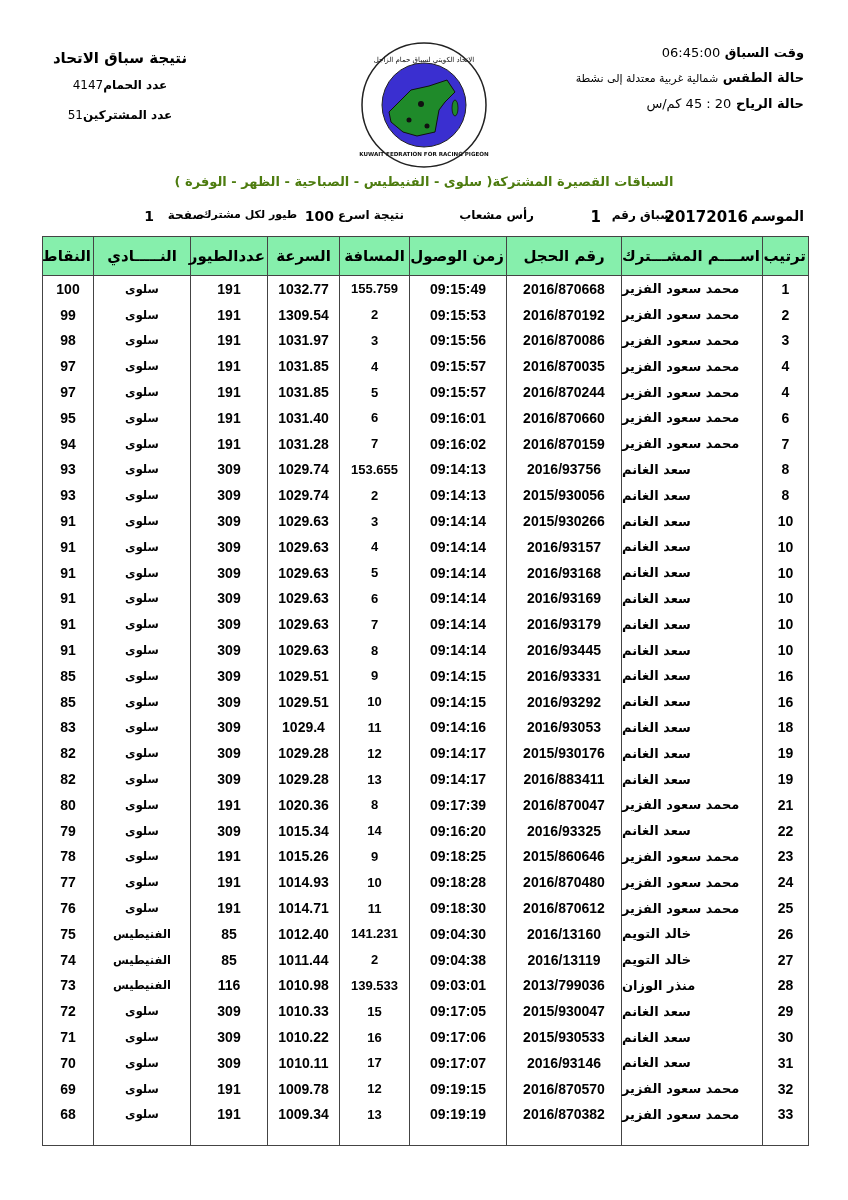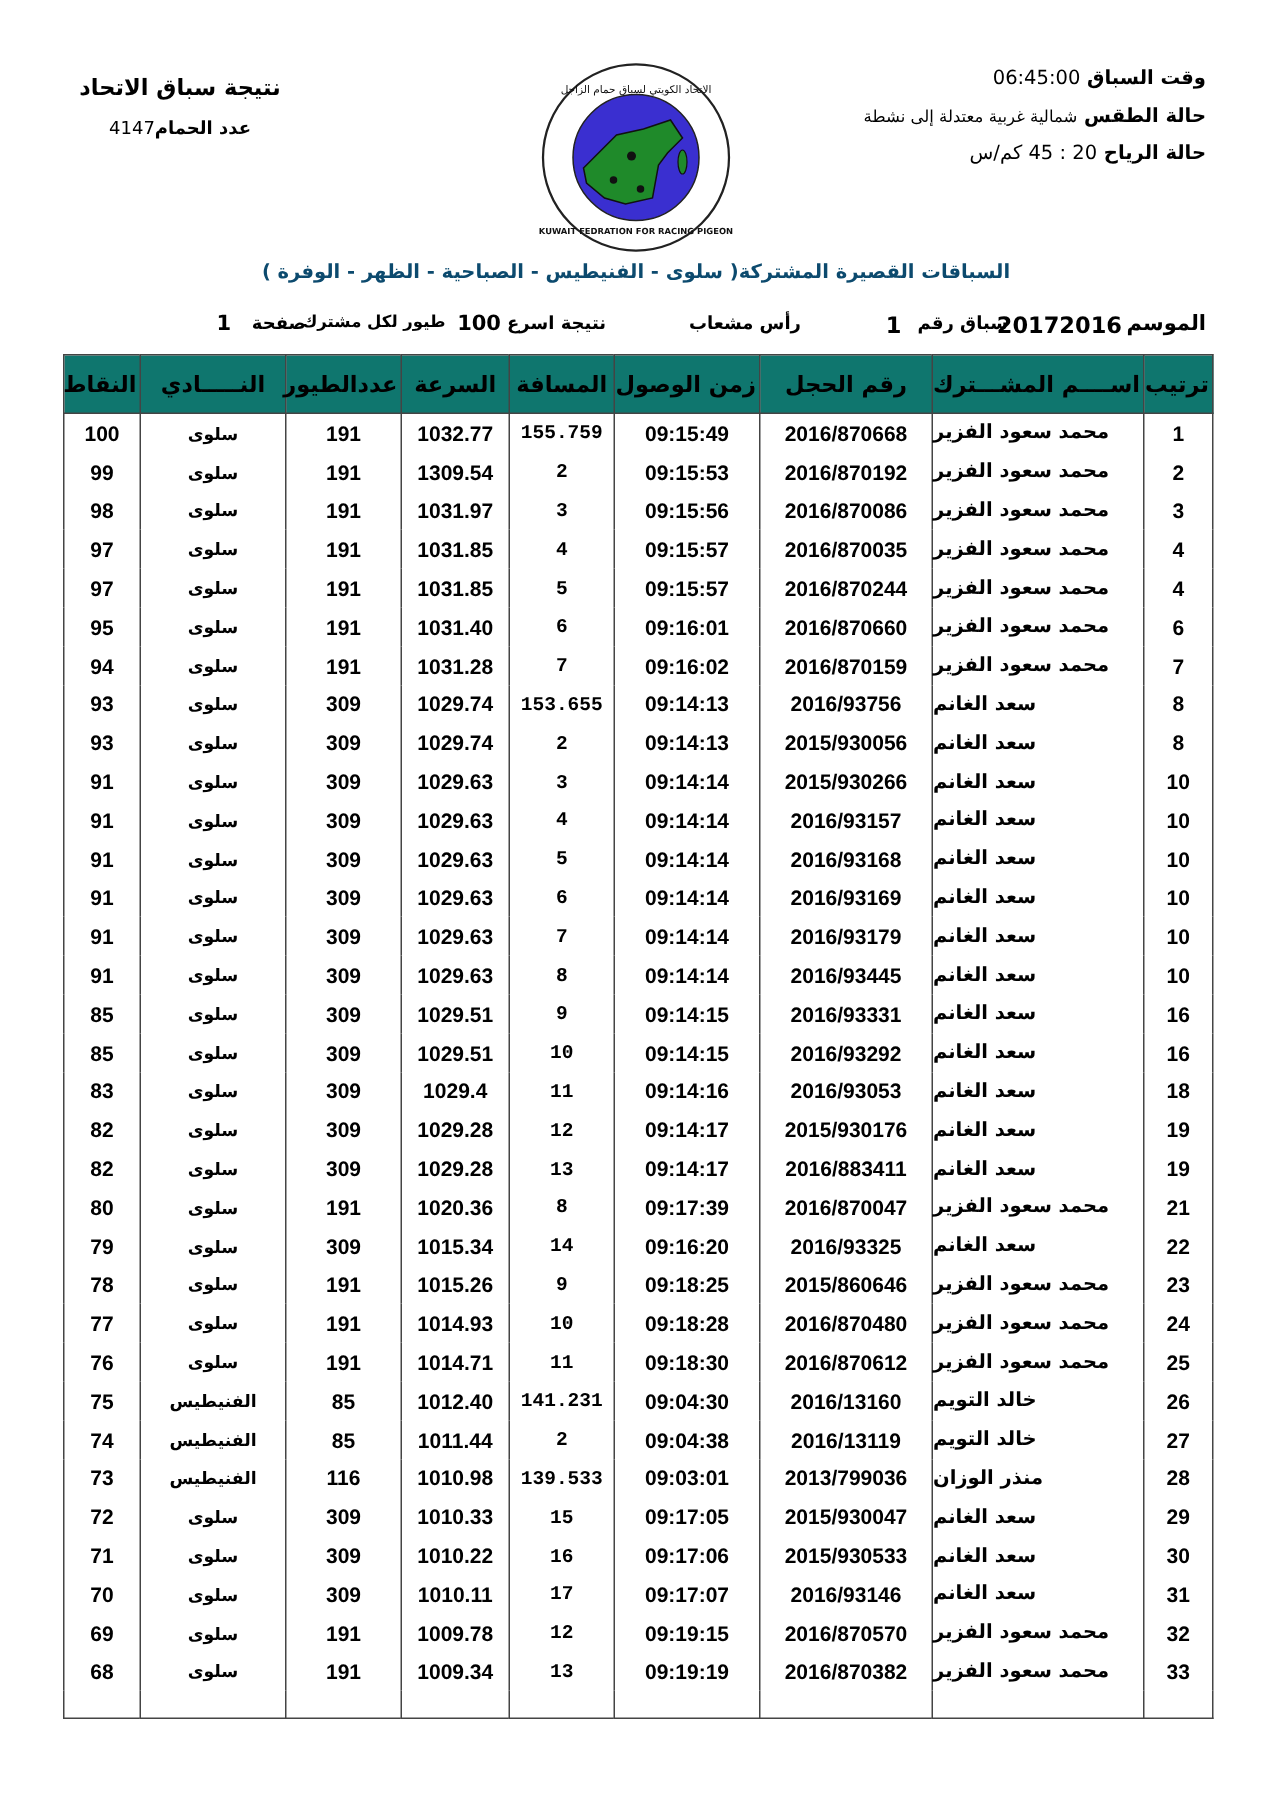--- a/index.html
+++ b/index.html
@@ -6,29 +6,29 @@
   body { width:848px; height:1200px; position:relative; overflow:hidden; font-family:"DejaVu Sans", sans-serif; color:#000; }
   #hdr-right { position:absolute; right:44px; top:40px; width:260px; direction:rtl; text-align:right; font-weight:bold; font-size:13px; line-height:25px; }
   #hdr-right .lbl { font-weight:bold; }
   #hdr-right .val { font-weight:normal; }
   #hdr-right .wx { font-weight:normal; font-size:11px; }
   #hdr-left { position:absolute; left:40px; top:46px; width:160px; direction:rtl; text-align:center; }
   #hdr-left .title { font-weight:bold; font-size:15px; line-height:24px; }
   #hdr-left .line { font-size:12px; font-weight:bold; line-height:30px; }
   #hdr-left .line .num { font-weight:normal; margin-right:0; }
   #logo { position:absolute; left:359px; top:40px; width:130px; height:130px; }
-  #subtitle { position:absolute; left:0; width:848px; top:174px; text-align:center; direction:rtl; color:#0c4a6e; font-weight:bold; font-size:13px; }
+  #subtitle { position:absolute; left:0; width:848px; top:174px; text-align:center; direction:rtl; color:#4d7c0f; font-weight:bold; font-size:13px; }
   #meta { position:absolute; top:208px; left:60px; right:44px; height:22px; direction:rtl; font-weight:bold; font-size:14px; }
   #meta span { position:absolute; white-space:nowrap; }
   table { position:absolute; left:42px; top:236px; width:766px; border-collapse:collapse; direction:rtl; table-layout:fixed; }
-  th { background:#0f766e; border:1px solid #444; height:38px; font-size:15px; font-weight:bold; padding:0 2px; white-space:nowrap; }
+  th { background:#86efac; border:1px solid #444; height:38px; font-size:15px; font-weight:bold; padding:0 2px; white-space:nowrap; }
   td { border-left:1px solid #444; border-right:1px solid #444; height:25.8px; font-weight:bold; font-size:14px; text-align:center; padding:0; font-family:"Liberation Sans", sans-serif; white-space:nowrap; }
   td.name { text-align:left; font-size:13px; font-family:"DejaVu Sans", sans-serif; padding-right:8px; }
   td.club { font-size:11.5px; font-family:"DejaVu Sans", sans-serif; }
-  td.dist { font-size:13px;font-family:Liberation Mono, monospace; }
+  td.dist { font-size:13px; }
   tr.filler td { height:18px; border-bottom:1px solid #444; }
 </style>
 </head>
 <body>
 
 <div id="hdr-right">
   <div><span class="lbl">وقت السباق</span> <span class="val">06:45:00</span></div>
   <div><span class="lbl">حالة الطقس</span> <span class="wx">شمالية غربية معتدلة إلى نشطة</span></div>
   <div><span class="lbl">حالة الرياح</span> <span class="val">20 : 45 كم/س</span></div>
 </div>
@@ -41,20 +41,21 @@
   <circle cx="62" cy="64" r="3" fill="#111"></circle>
   <circle cx="50" cy="80" r="2.5" fill="#111"></circle>
   <circle cx="68" cy="86" r="2.5" fill="#111"></circle>
   <text x="65" y="22" font-size="7" text-anchor="middle" fill="#111" font-family="DejaVu Sans, sans-serif">الاتحاد الكويتي لسباق حمام الزاجل</text>
   <text x="65" y="116" font-size="5.6" text-anchor="middle" fill="#111" font-family="DejaVu Sans, sans-serif" font-weight="bold">KUWAIT FEDRATION FOR RACING PIGEON</text>
 </svg>
 
 <div id="hdr-left">
   <div class="title">نتيجة سباق الاتحاد</div>
   <div class="line"><span>عدد الحمام</span><span class="num">4147</span></div>
+  <div class="line"><span>عدد المشتركين</span><span class="num">51</span></div>
 </div>
 
 <div id="subtitle">السباقات القصيرة المشتركة( سلوى - الفنيطيس - الصباحية - الظهر - الوفرة )</div>
 
 <div id="meta">
   <span style="right:0">الموسم</span>
   <span style="right:56px;font-size:15px">20172016</span>
   <span style="right:132px;font-size:12px">سباق رقم</span>
   <span style="right:203px;font-size:15px">1</span>
   <span style="right:270px;font-size:12px">رأس مشعاب</span>

